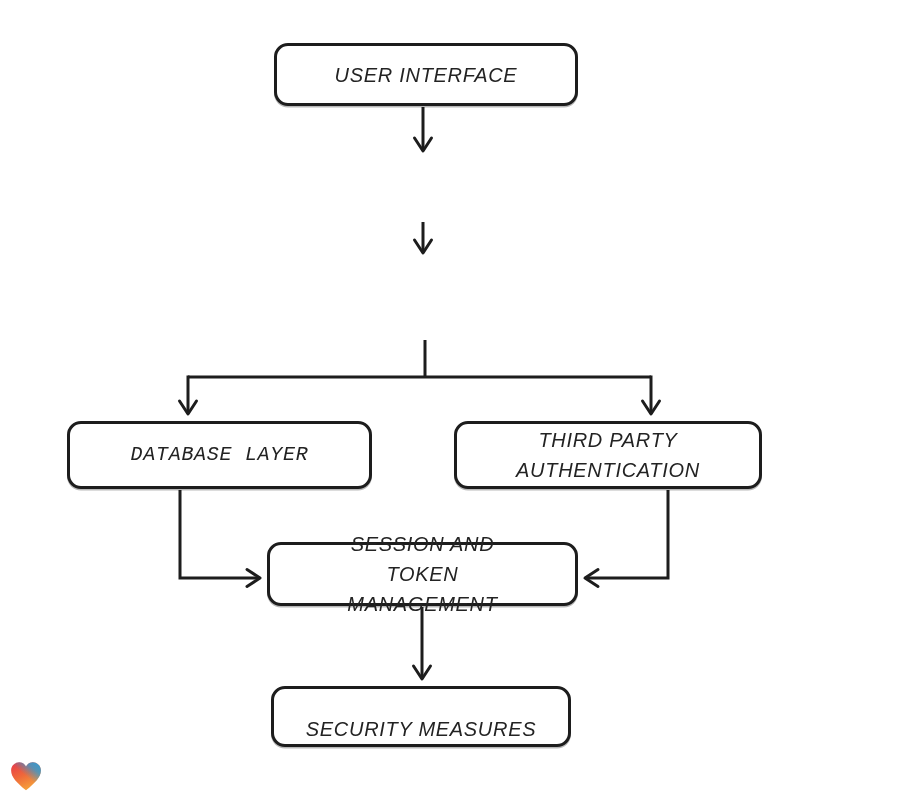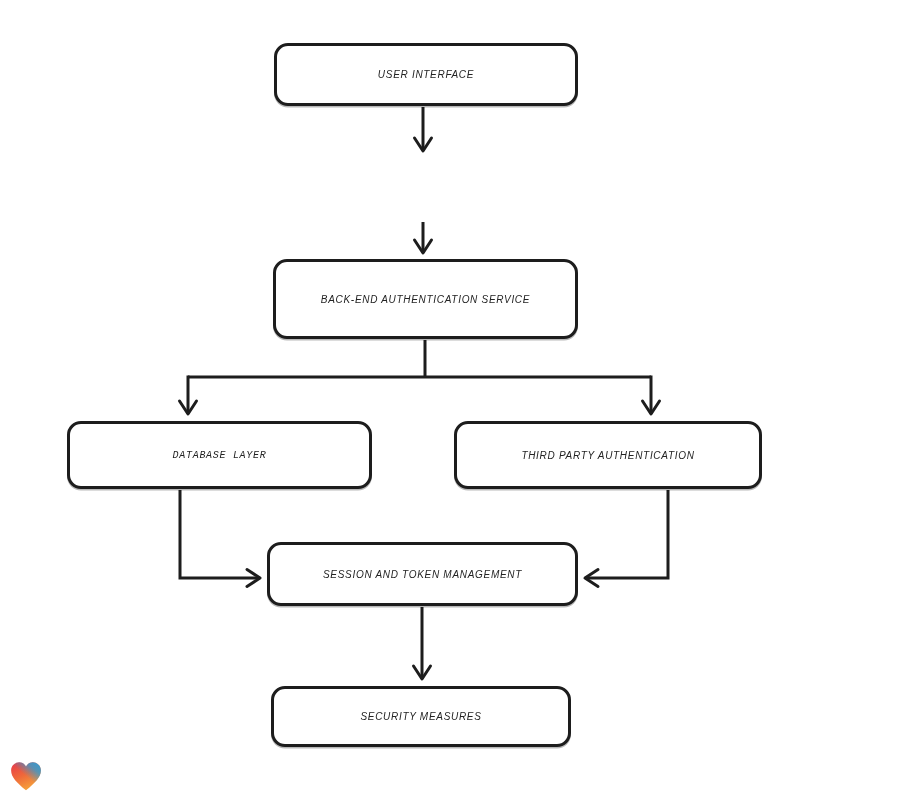--- a/index.html
+++ b/index.html
@@ -32,34 +32,34 @@
     display: flex;
     align-items: center;
     justify-content: center;
     text-align: center;
     box-shadow: 0 1.5px 0 rgba(0,0,0,0.28);
     cursor: default;
   }
   .node span {
     display: inline-block;
     font-style: italic;
-    font-size: 10px;
+    font-size: 20px;
     letter-spacing: 0.7px;
     line-height: 1.5;
     color: #232323;
     white-space: pre-wrap;
   }
   
   .n-user      { left: 274px; top: 43px;  width: 304px; height: 63px; }
   .n-frontend  { left: 274px; top: 157px; width: 304px; height: 64px; }
   .n-backend   { left: 273px; top: 259px; width: 305px; height: 80px; }
   .n-database  { left: 67px;  top: 421px; width: 305px; height: 68px; font-family: Liberation Mono, monospace; }
   .n-thirdparty{ left: 454px; top: 421px; width: 308px; height: 68px; }
   .n-session   { left: 267px; top: 542px; width: 311px; height: 64px; }
-  .n-security  { left: 271px; top: 686px; width: 300px; height: 61px; }
+  .n-security  { left: 271px; top: 686px; width: 300px; height: 61px; align-items: flex-end; }
   .n-backend span  { max-width: 245px; }
   .n-session span  { max-width: 215px; }
   .logo {
     position: absolute;
     left: 9px;
     top: 760px;
     width: 34px;
     height: 34px;
     cursor: pointer;
   }
@@ -94,23 +94,20 @@
 
       <path d="M 422,607 L 422,679" marker-end="url(#arrow)"></path>
     </g>
   </svg>
 
   <div class="node n-user">
     <span>USER INTERFACE</span>
   </div>
 
 
-  <div class="node n-backend">
-    <span>BACK-END AUTHENTICATION SERVICE</span>
-  </div>
 
   <div class="node n-database">
     <span>DATABASE LAYER</span>
   </div>
 
   <div class="node n-session">
     <span>SESSION AND TOKEN MANAGEMENT</span>
   </div>
 
   <div class="node n-thirdparty">

